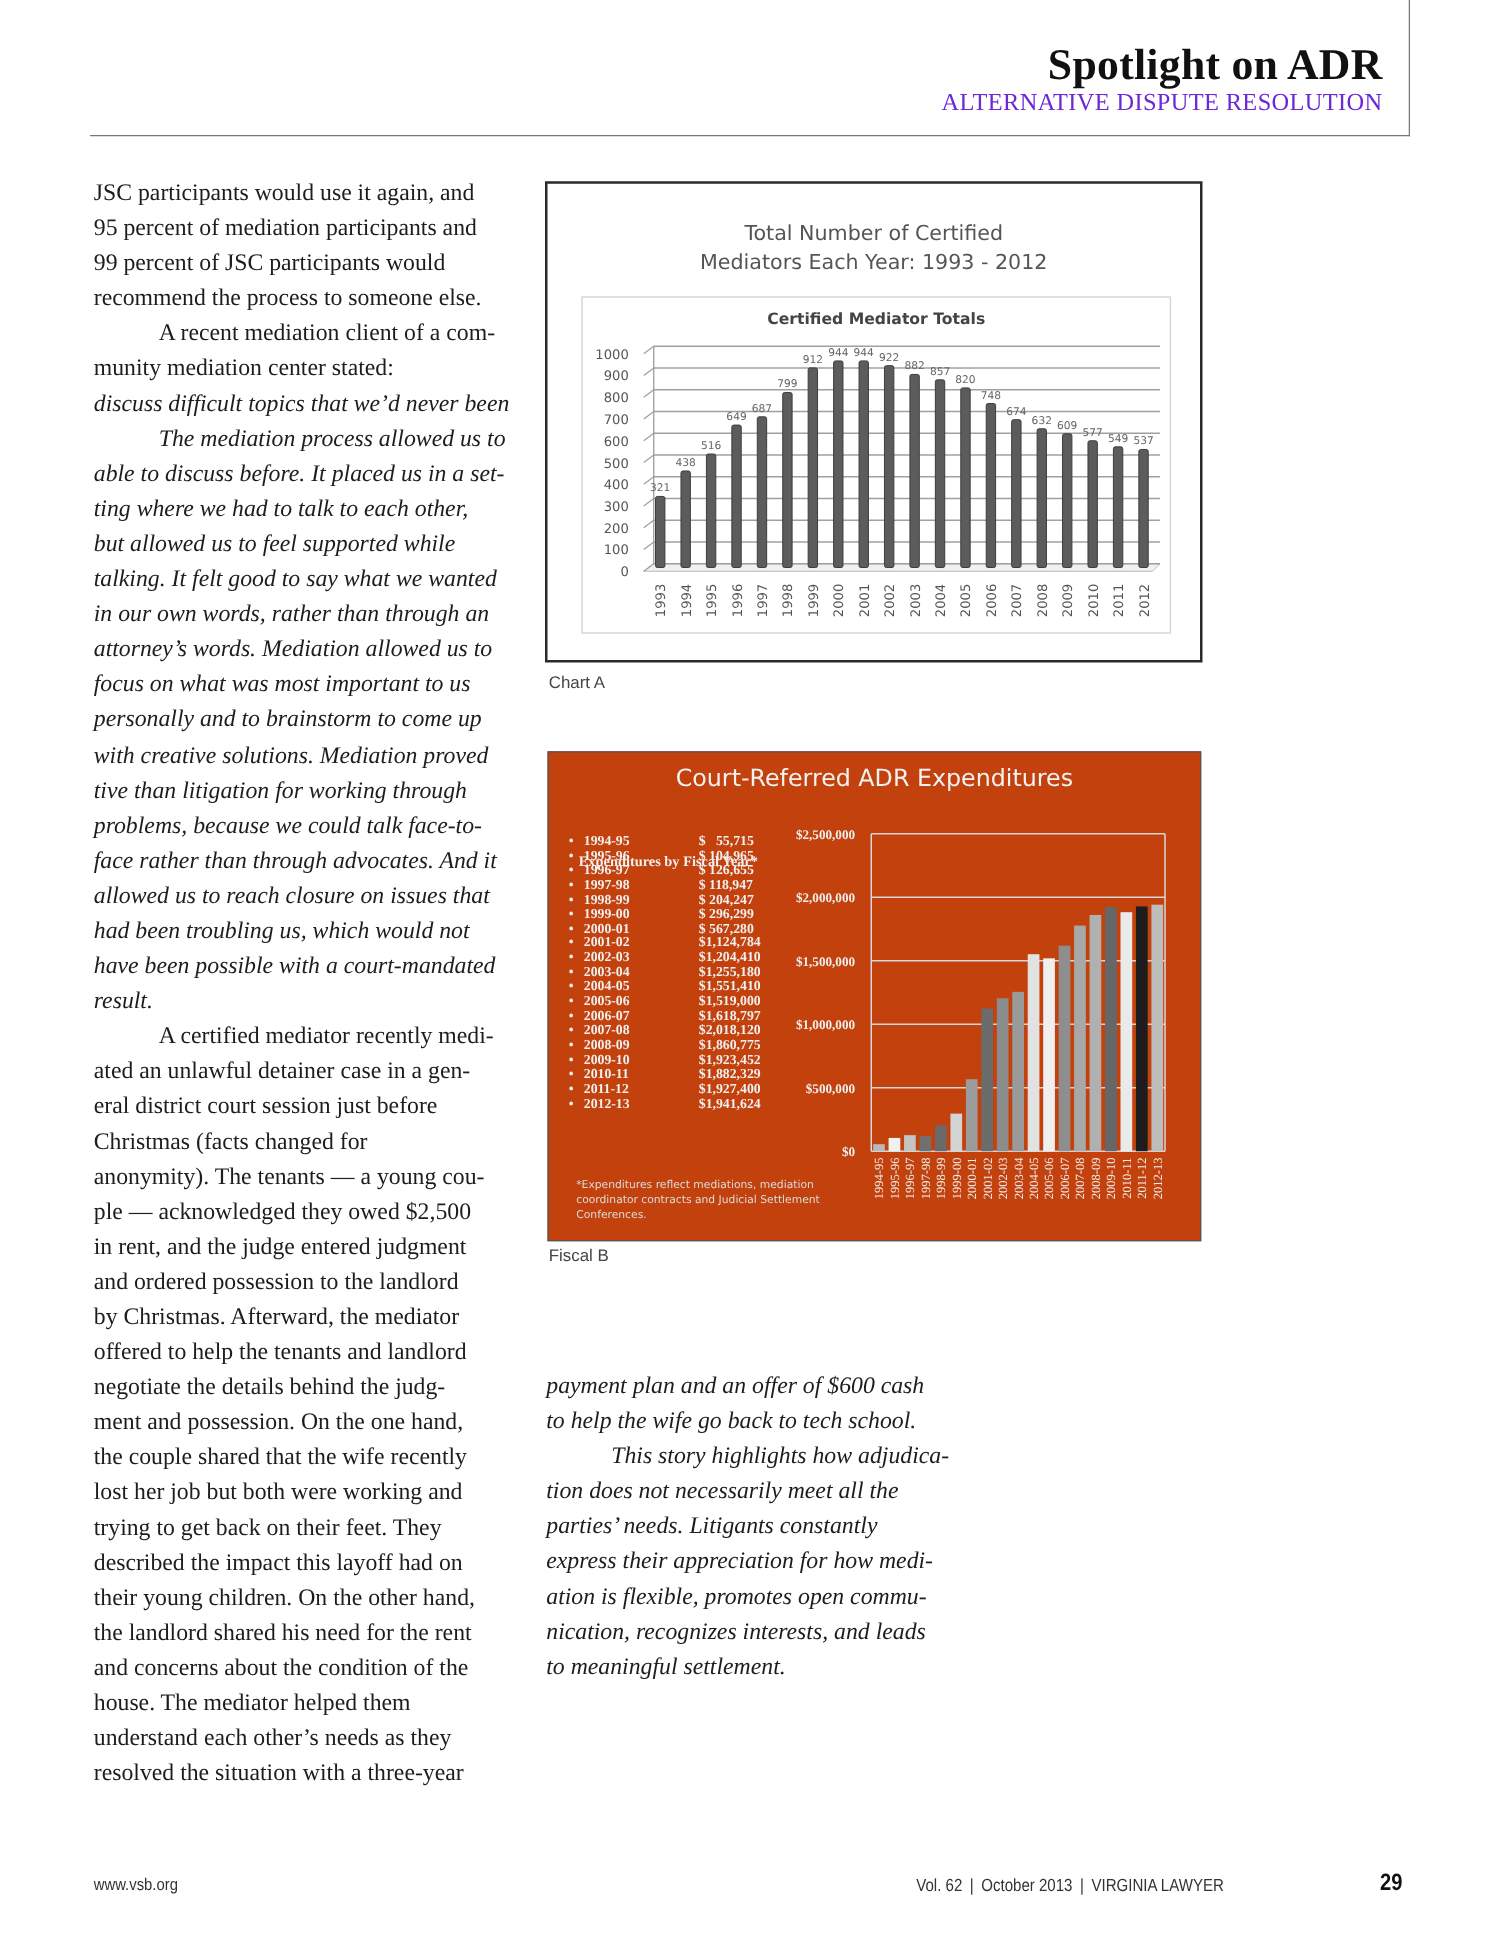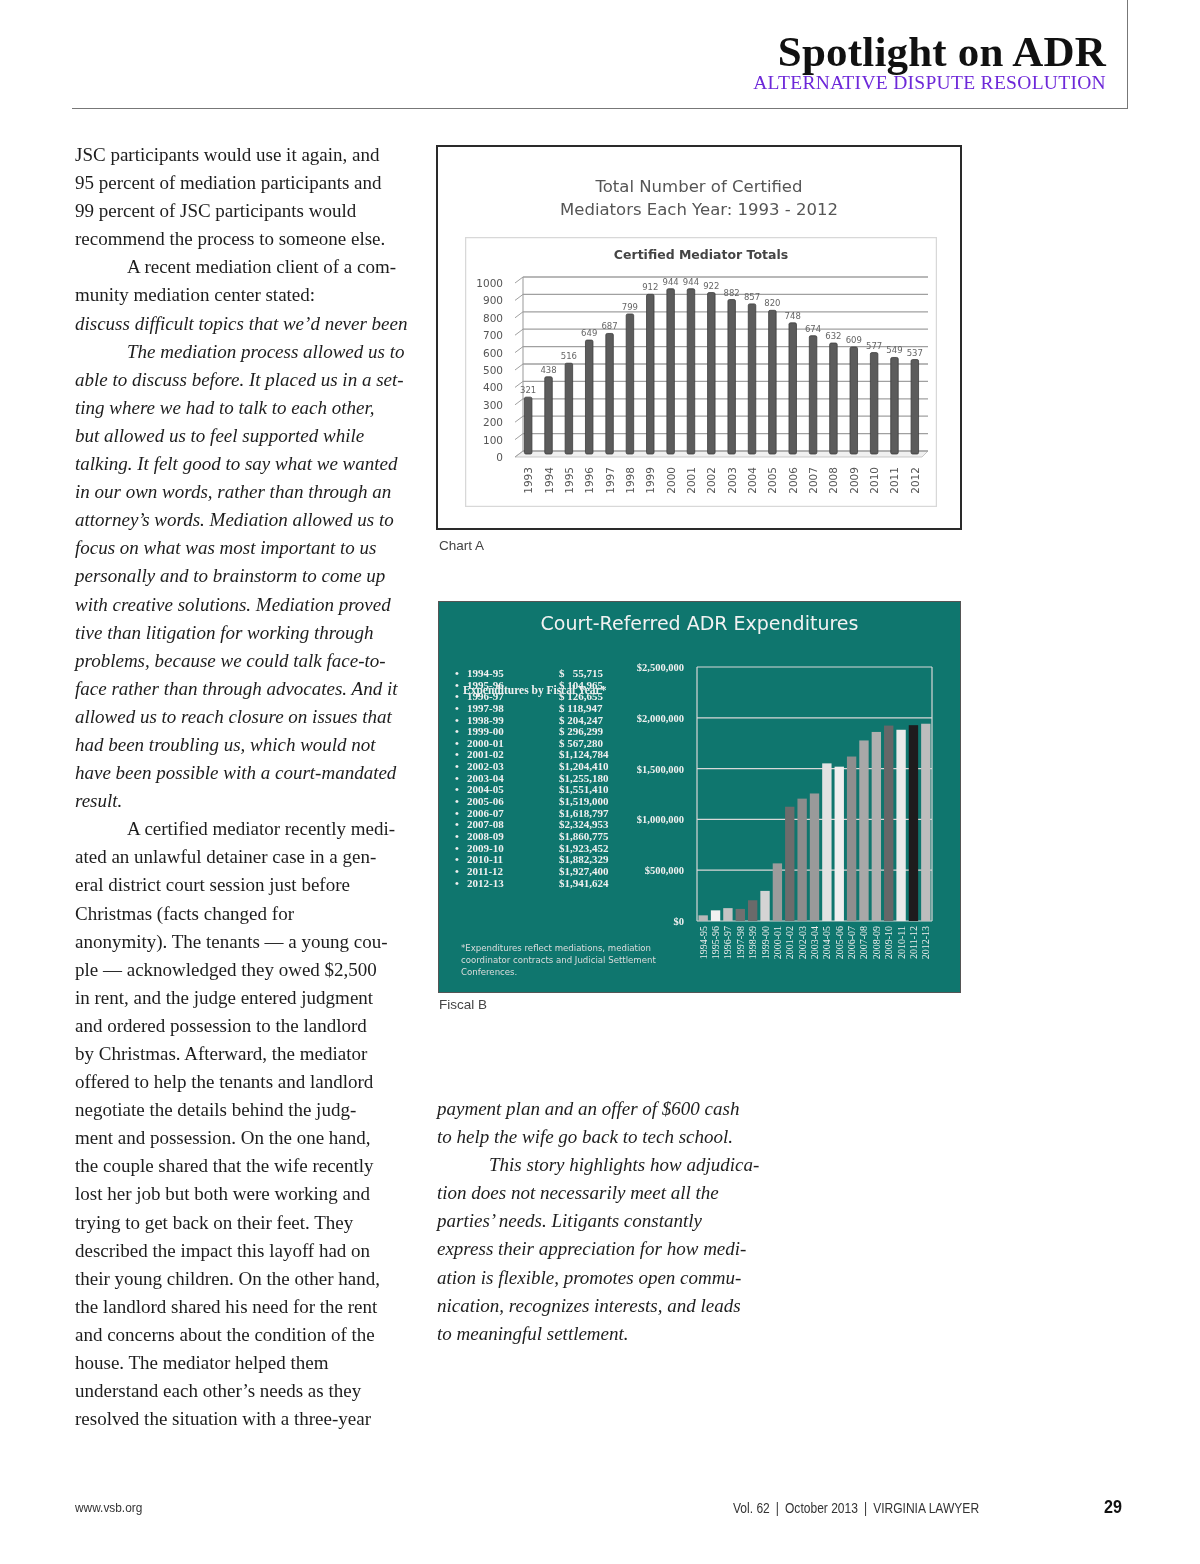--- a/index.html
+++ b/index.html
@@ -1,39 +1,39 @@
 <!DOCTYPE html>
 <html><head>
 <meta charset="utf-8">
 <style>
   html, body { margin: 0; padding: 0; background: #ffffff; }
   body { width: 1200px; height: 1564px; position: relative; overflow: hidden; font-family: "Liberation Serif", "DejaVu Serif", serif; color: #1d1d1d; }
 
   .header-block { position: absolute; right: 94px; top: 32px; text-align: right; }
-  .header-title { font-family: "Liberation Serif", serif; font-size: 43px; font-weight: bold; line-height: 40px; color: #111; letter-spacing: 0.2px; }
+  .header-title { font-family: "Liberation Serif", serif; font-size: 35px; font-weight: bold; line-height: 40px; color: #111; letter-spacing: 0.2px; }
   .header-sub { font-family: "Liberation Serif", serif; font-size: 19.5px; line-height: 22px; color: #6d28d9; letter-spacing: 0.3px; }
   .header-rule { position: absolute; left: 72px; top: 108px; width: 1056px; height: 1px; background: #777; }
   .header-vrule { position: absolute; left: 1127px; top: 0; width: 1px; height: 109px; background: #777; }
 
   .col { position: absolute; font-size: 19px; line-height: 28.1px; color: #1d1d1d; }
   .col-left { left: 75px; top: 141px; width: 330px; }
   .col-right { left: 437px; top: 1095px; width: 330px; font-style: italic; }
   .col p { margin: 0; }
   .quote { font-style: italic; }
   .line { display: block; white-space: nowrap; }
 
   .chart-a-frame { position: absolute; left: 436px; top: 145px; width: 526px; height: 385px; border: 2px solid #2a2a2a; background: #fff; box-sizing: border-box; }
   .chart-a-title { position: absolute; left: 0; right: 0; top: 28px; text-align: center; font-family: "DejaVu Sans", sans-serif; font-size: 16.5px; line-height: 23px; color: #555; }
   .chart-a-svg { position: absolute; left: 27px; top: 90px; }
 
   .caption { position: absolute; font-family: "Liberation Sans", sans-serif; font-size: 13.5px; color: #444; }
   .caption-a { left: 439px; top: 538px; }
   .caption-b { left: 439px; top: 997px; }
 
-  .chart-b-frame { position: absolute; left: 438px; top: 601px; width: 523px; height: 392px; background: #0f766e; border: 1px solid #555; box-sizing: border-box; }
+  .chart-b-frame { position: absolute; left: 438px; top: 601px; width: 523px; height: 392px; background: #c2410c; border: 1px solid #555; box-sizing: border-box; }
   .chart-b-title { position: absolute; left: 0; right: 0; top: 10px; text-align: center; font-family: "DejaVu Sans", sans-serif; font-size: 19px; color: #f2f2f2; }
   .chart-b-subtitle { position: absolute; left: 24px; top: 42px; font-family: "Liberation Serif", serif; font-weight: bold; font-size: 11.5px; color: #f0f0f0; margin-top: 40px; }
   .exp-list { position: absolute; left: 16px; top: 66px; width: 180px; margin: 0; padding: 0; list-style: none; font-family: "Liberation Serif", serif; font-weight: bold; font-size: 11px; color: #f0f0f0; }
   .exp-list li { height: 11.65px; line-height: 11.65px; position: relative; white-space: nowrap; }
   .exp-list .bullet { position: absolute; left: 0; }
   .exp-list .yr { position: absolute; left: 12px; }
   .exp-list .amt { position: absolute; left: 104px; }
   .chart-b-note { position: absolute; left: 22px; top: 340px; width: 210px; font-family: "DejaVu Sans", sans-serif; font-size: 8.6px; line-height: 12px; color: #dcdcdc; }
   .chart-b-svg { position: absolute; left: 180px; top: 48px; }
 
@@ -281,21 +281,21 @@
         <span class="amt" style="white-space: pre;">$1,519,000</span>
       </li>
       <li>
         <span class="bullet">•</span>
         <span class="yr">2006-07</span>
         <span class="amt" style="white-space: pre;">$1,618,797</span>
       </li>
       <li>
         <span class="bullet">•</span>
         <span class="yr">2007-08</span>
-        <span class="amt" style="white-space: pre;">$2,324,953</span>
+        <span class="amt" style="white-space: pre;">$2,018,120</span>
       </li>
       <li>
         <span class="bullet">•</span>
         <span class="yr">2008-09</span>
         <span class="amt" style="white-space: pre;">$1,860,775</span>
       </li>
       <li>
         <span class="bullet">•</span>
         <span class="yr">2009-10</span>
         <span class="amt" style="white-space: pre;">$1,923,452</span>

